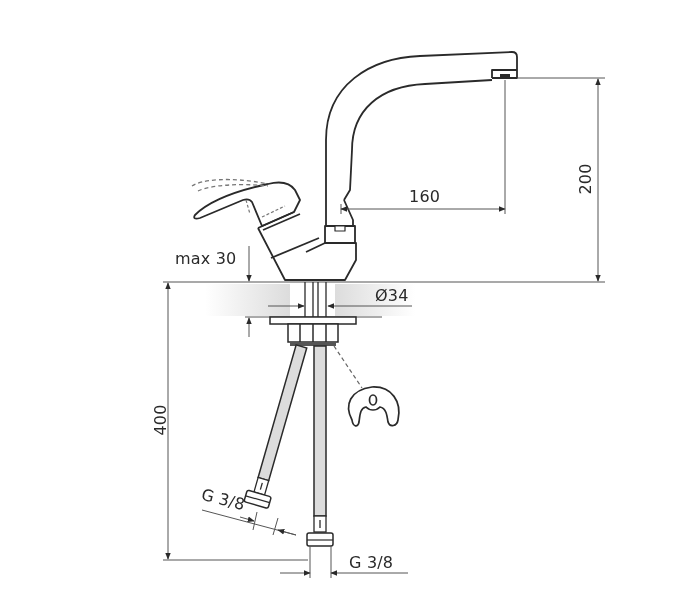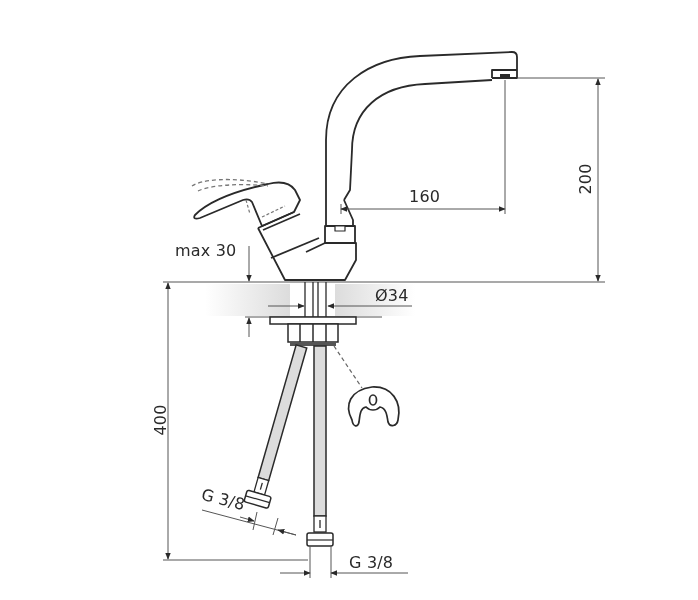--- a/index.html
+++ b/index.html
@@ -140,18 +140,18 @@
       <line x1="202" y1="510" x2="296" y2="535"></line>
       <line x1="257" y1="512" x2="253" y2="530"></line>
       <line x1="278" y1="518" x2="273" y2="535"></line>
       <line x1="240" y1="517" x2="254" y2="521" marker-end="url(#arrow)"></line>
       <line x1="296" y1="535" x2="278" y2="530" marker-end="url(#arrow)"></line>
     </g>
   </svg>
 
   <div class="dim-label" style="left:409px; top:189px;">160</div>
   <div class="dim-label rot" style="left:570px; top:171px; transform: rotate(-90deg);">200</div>
-  <div class="dim-label" style="left:175px; top:243px;">max 30</div>
+  <div class="dim-label" style="left:175px; top:251px;">max 30</div>
   <div class="dim-label" style="left:375px; top:288px;">Ø34</div>
   <div class="dim-label rot" style="left:145px; top:412px; transform: rotate(-90deg);">400</div>
   <div class="dim-label" style="left:201px; top:492px; transform: rotate(14deg);">G 3/8</div>
   <div class="dim-label" style="left:349px; top:555px;">G 3/8</div>
 </div>
 
 </body></html>

